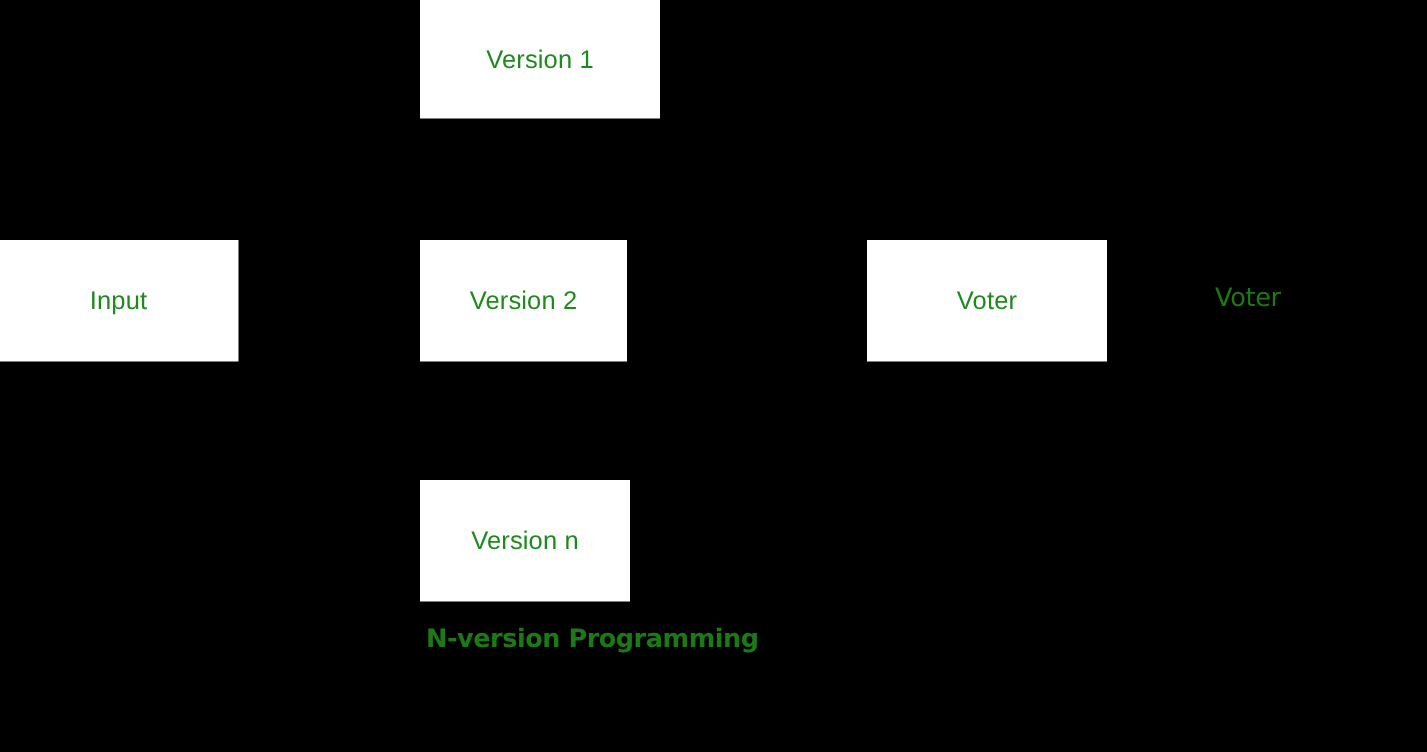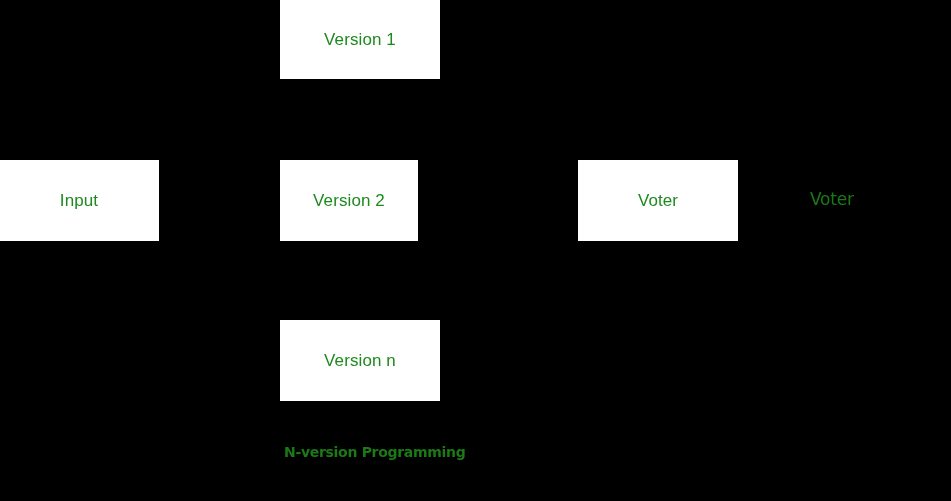--- a/index.html
+++ b/index.html
@@ -31,44 +31,44 @@
     font-size: 17px;
     line-height: 1;
     color: #1e8a1e;
     letter-spacing: 0.1px;
     white-space: nowrap;
     text-align: center;
   }
   
   #box-version-1 { left: 280px; top: -1px;  width: 160px; height: 80px; }
   #box-version-2 { left: 280px; top: 160px; width: 138px; height: 81px; justify-content: center; }
-  #box-version-n { left: 280px; top: 320px; width: 160px; height: 81px; }
+  #box-version-n { left: 280px; top: 320px; width: 140px; height: 81px; }
   #box-input     { left: -1px;  top: 160px; width: 160px; height: 81px; align-items: center; }
   #box-voter     { left: 560px; top: 160px; width: 160px; height: 81px; margin-left: 18px; }
 
   
   .free-label {
     position: absolute;
     color: #1b7a1b;
     white-space: nowrap;
     line-height: 1;
   }
   #label-output {
     left: 810px;
     top: 191px;
     font-family: "DejaVu Sans", sans-serif;
     font-size: 17px;
     letter-spacing: -0.2px;
     color: #1b7a16;
   }
   #caption-title {
     left: 284px;
-    top: 445px;
+    top: 418px;
     font-family: "DejaVu Sans", sans-serif;
-    font-size: 14px;
+    font-size: 17px;
     font-weight: bold;
     letter-spacing: -0.3px;
     color: #1b7a16;
   }
 </style>
 </head>
 <body>
 
 <div id="canvas">
 

